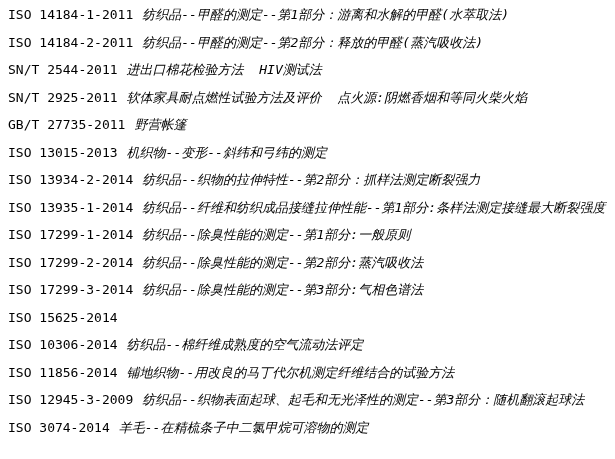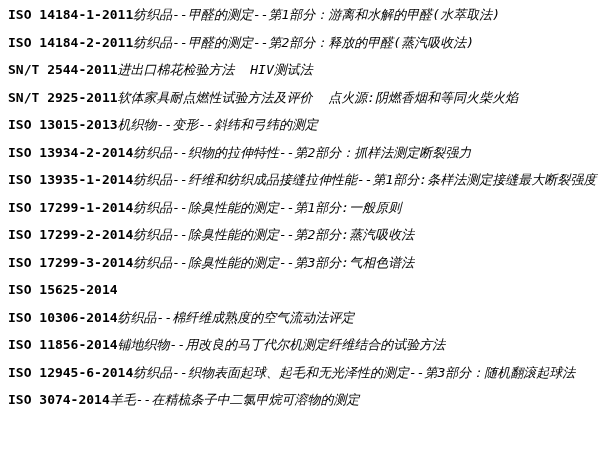--- a/index.html
+++ b/index.html
@@ -25,23 +25,22 @@
   .row {
     height: 27.5px;
     line-height: 14px;
     white-space: nowrap;
     display: flex;
     align-items: flex-start;
     font-size: 13px;
   }
   .code {
     flex: 0 0 auto;
-    margin-right: 0;
+    margin-right: 9px;
     white-space: pre;
-    font-weight: bold;
   }
   .title {
     flex: 0 0 auto;
     white-space: pre;
     font-style: italic;
   }
 </style>
 </head>
 <body>
 
@@ -60,20 +59,24 @@
   <div class="row">
     <span class="code">SN/T 2544-2011</span>
     <span class="title">进出口棉花检验方法  HIV测试法</span>
   </div>
 
   <div class="row">
     <span class="code">SN/T 2925-2011</span>
     <span class="title">软体家具耐点燃性试验方法及评价  点火源:阴燃香烟和等同火柴火焰</span>
   </div>
 
+  <div class="row">
+    <span class="code">GB/T 27735-2011</span>
+    <span class="title">野营帐篷</span>
+  </div>
 
   <div class="row">
     <span class="code">ISO 13015-2013</span>
     <span class="title">机织物--变形--斜纬和弓纬的测定</span>
   </div>
 
   <div class="row">
     <span class="code">ISO 13934-2-2014</span>
     <span class="title">纺织品--织物的拉伸特性--第2部分：抓样法测定断裂强力</span>
   </div>
@@ -107,21 +110,21 @@
     <span class="code">ISO 10306-2014</span>
     <span class="title">纺织品--棉纤维成熟度的空气流动法评定</span>
   </div>
 
   <div class="row">
     <span class="code">ISO 11856-2014</span>
     <span class="title">铺地织物--用改良的马丁代尔机测定纤维结合的试验方法</span>
   </div>
 
   <div class="row">
-    <span class="code">ISO 12945-6-2014</span>
+    <span class="code">ISO 12945-3-2009</span>
     <span class="title">纺织品--织物表面起球、起毛和无光泽性的测定--第3部分：随机翻滚起球法</span>
   </div>
 
   <div class="row">
     <span class="code">ISO 3074-2014</span>
     <span class="title">羊毛--在精梳条子中二氯甲烷可溶物的测定</span>
   </div>
 
 </div>
 

